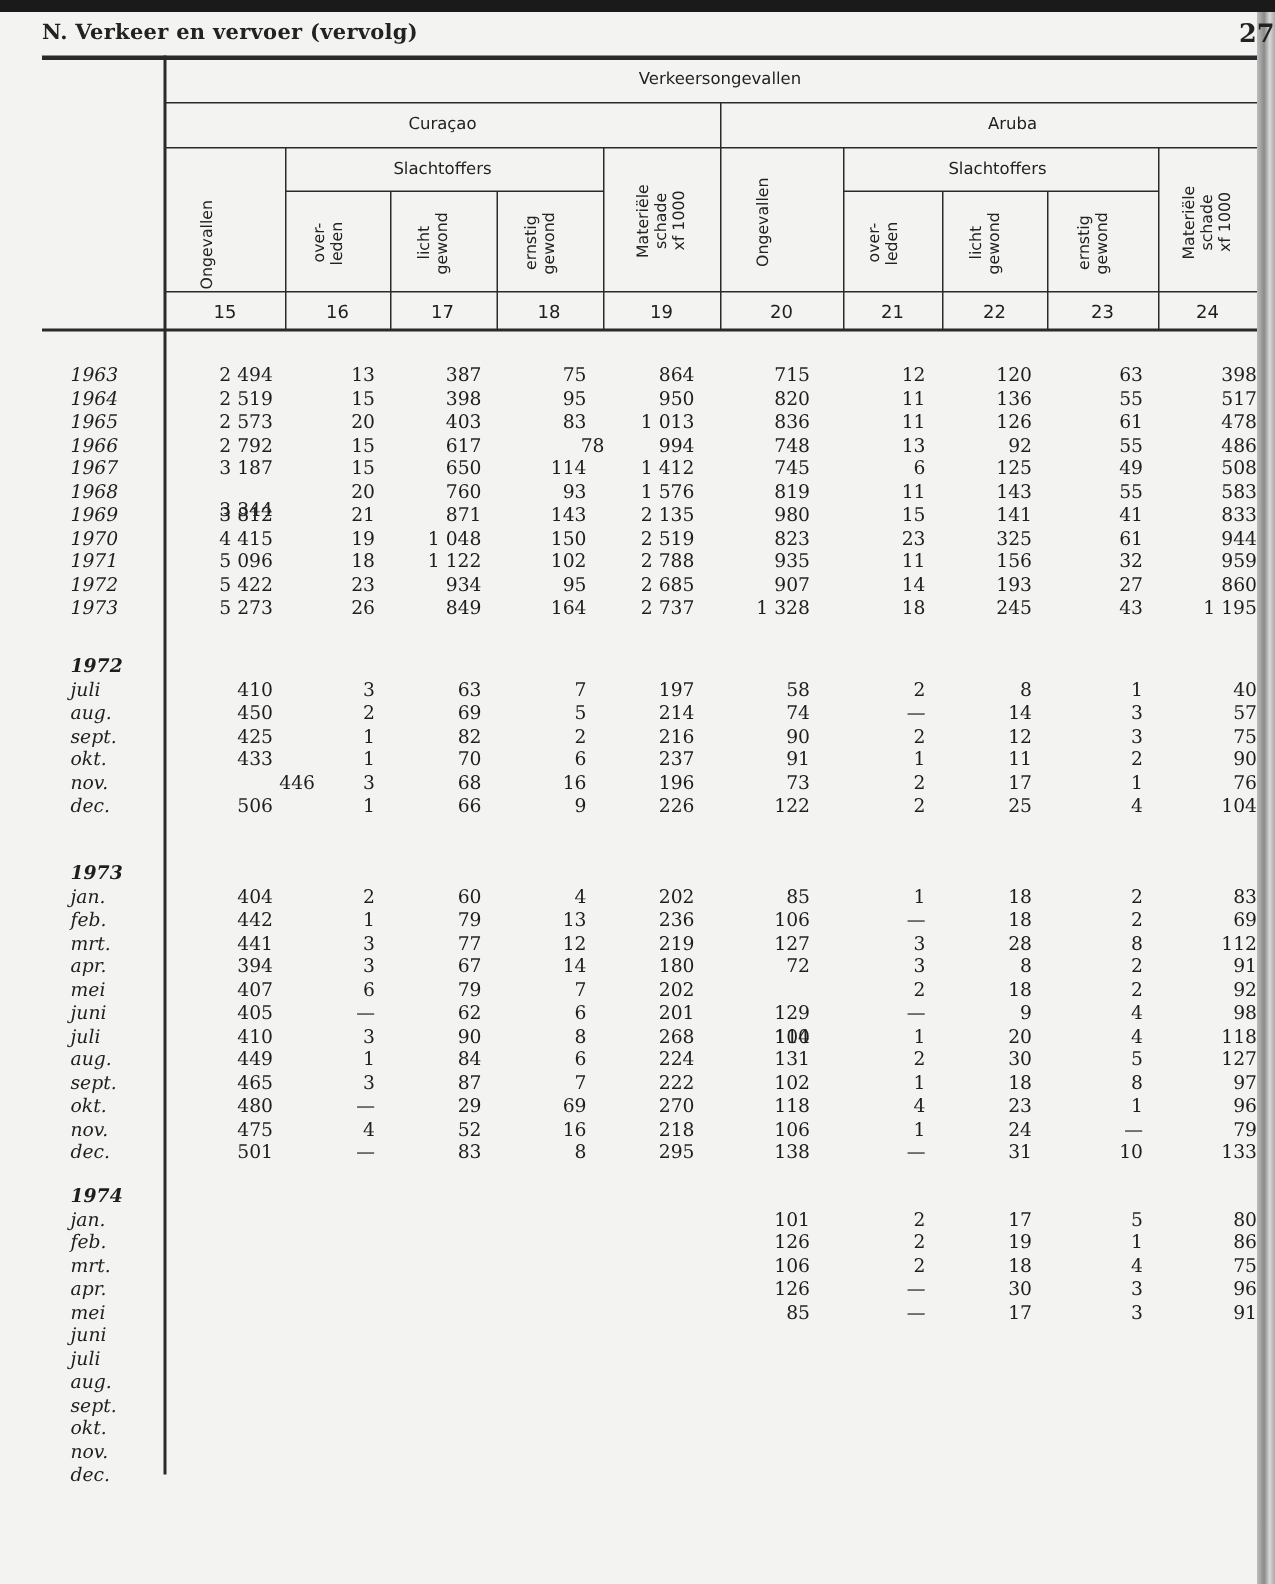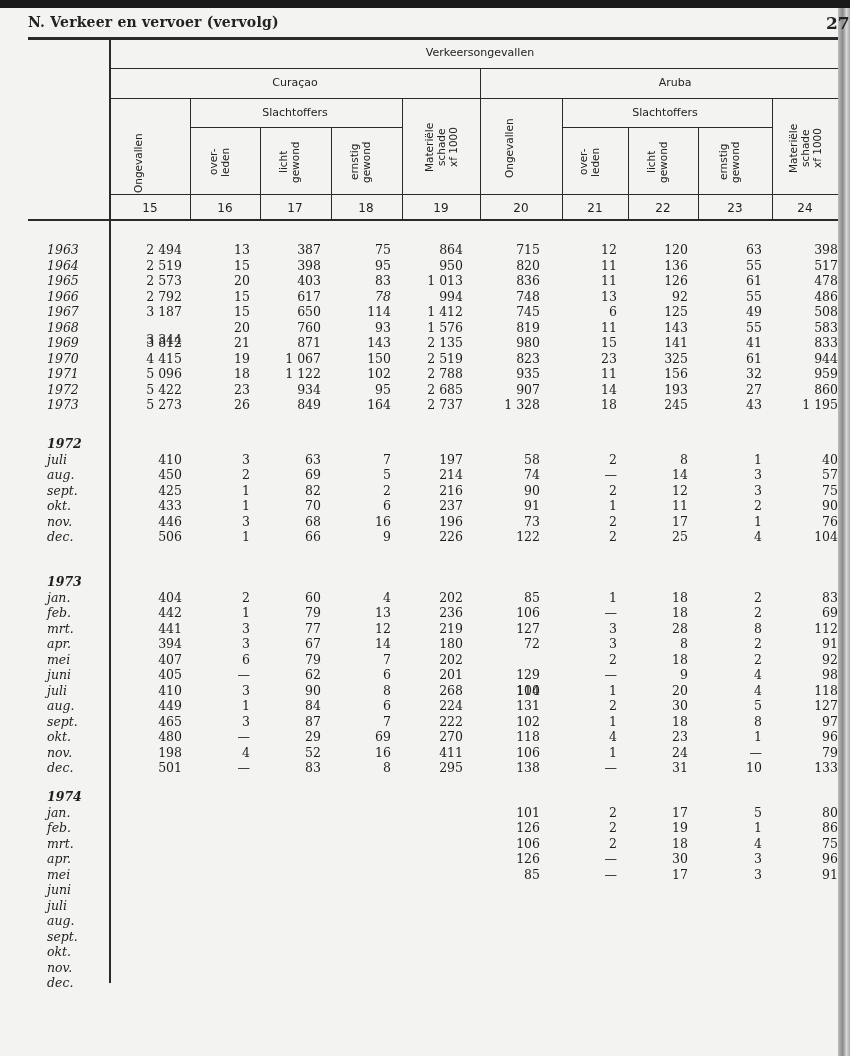--- a/index.html
+++ b/index.html
@@ -128,21 +128,21 @@
       <div class="num" style="top: 273px; right: 233px;">11</div>
       <div class="num" style="top: 273px; right: 162px;">126</div>
       <div class="num" style="top: 273px; right: 88px;">61</div>
       <div class="num" style="top: 273px; right: 12px;">478</div>
     </div>
     <div>
       <div class="label" style="top: 288.5px;">1966</div>
       <div class="num" style="top: 288.5px; right: 668px;">2 792</div>
       <div class="num" style="top: 288.5px; right: 600px;">15</div>
       <div class="num" style="top: 288.5px; right: 529px;">617</div>
-      <div class="num" style="top: 288.5px; right: 459px; font-style: italic;">78</div>
+      <div class="num" style="top: 288.5px; right: 447px;">78</div>
       <div class="num" style="top: 288.5px; right: 387px;">994</div>
       <div class="num" style="top: 288.5px; right: 310px;">748</div>
       <div class="num" style="top: 288.5px; right: 233px;">13</div>
       <div class="num" style="top: 288.5px; right: 162px;">92</div>
       <div class="num" style="top: 288.5px; right: 88px;">55</div>
       <div class="num" style="top: 288.5px; right: 12px;">486</div>
     </div>
     <div>
       <div class="label" style="top: 304px;">1967</div>
       <div class="num" style="top: 304px; right: 668px;">3 187</div>
@@ -179,21 +179,21 @@
       <div class="num" style="top: 335px; right: 310px;">980</div>
       <div class="num" style="top: 335px; right: 233px;">15</div>
       <div class="num" style="top: 335px; right: 162px;">141</div>
       <div class="num" style="top: 335px; right: 88px;">41</div>
       <div class="num" style="top: 335px; right: 12px;">833</div>
     </div>
     <div>
       <div class="label" style="top: 350.5px;">1970</div>
       <div class="num" style="top: 350.5px; right: 668px;">4 415</div>
       <div class="num" style="top: 350.5px; right: 600px;">19</div>
-      <div class="num" style="top: 350.5px; right: 529px;">1 067</div>
+      <div class="num" style="top: 350.5px; right: 529px;">1 048</div>
       <div class="num" style="top: 350.5px; right: 459px;">150</div>
       <div class="num" style="top: 350.5px; right: 387px;">2 519</div>
       <div class="num" style="top: 350.5px; right: 310px;">823</div>
       <div class="num" style="top: 350.5px; right: 233px;">23</div>
       <div class="num" style="top: 350.5px; right: 162px;">325</div>
       <div class="num" style="top: 350.5px; right: 88px;">61</div>
       <div class="num" style="top: 350.5px; right: 12px;">944</div>
     </div>
     <div>
       <div class="label" style="top: 366px;">1971</div>
@@ -282,21 +282,21 @@
       <div class="num" style="top: 498px; right: 459px;">6</div>
       <div class="num" style="top: 498px; right: 387px;">237</div>
       <div class="num" style="top: 498px; right: 310px;">91</div>
       <div class="num" style="top: 498px; right: 233px;">1</div>
       <div class="num" style="top: 498px; right: 162px;">11</div>
       <div class="num" style="top: 498px; right: 88px;">2</div>
       <div class="num" style="top: 498px; right: 12px;">90</div>
     </div>
     <div>
       <div class="label" style="top: 513.5px;">nov.</div>
-      <div class="num" style="top: 513.5px; right: 668px;">446</div>
+      <div class="num" style="top: 513.5px; right: 640px;">446</div>
       <div class="num" style="top: 513.5px; right: 600px;">3</div>
       <div class="num" style="top: 513.5px; right: 529px;">68</div>
       <div class="num" style="top: 513.5px; right: 459px;">16</div>
       <div class="num" style="top: 513.5px; right: 387px;">196</div>
       <div class="num" style="top: 513.5px; right: 310px;">73</div>
       <div class="num" style="top: 513.5px; right: 233px;">2</div>
       <div class="num" style="top: 513.5px; right: 162px;">17</div>
       <div class="num" style="top: 513.5px; right: 88px;">1</div>
       <div class="num" style="top: 513.5px; right: 12px;">76</div>
     </div>
@@ -439,25 +439,25 @@
       <div class="num" style="top: 729px; right: 459px;">69</div>
       <div class="num" style="top: 729px; right: 387px;">270</div>
       <div class="num" style="top: 729px; right: 310px;">118</div>
       <div class="num" style="top: 729px; right: 233px;">4</div>
       <div class="num" style="top: 729px; right: 162px;">23</div>
       <div class="num" style="top: 729px; right: 88px;">1</div>
       <div class="num" style="top: 729px; right: 12px;">96</div>
     </div>
     <div>
       <div class="label" style="top: 744.5px;">nov.</div>
-      <div class="num" style="top: 744.5px; right: 668px;">198</div>
+      <div class="num" style="top: 744.5px; right: 668px;">475</div>
       <div class="num" style="top: 744.5px; right: 600px;">4</div>
       <div class="num" style="top: 744.5px; right: 529px;">52</div>
       <div class="num" style="top: 744.5px; right: 459px;">16</div>
-      <div class="num" style="top: 744.5px; right: 387px;">411</div>
+      <div class="num" style="top: 744.5px; right: 387px;">218</div>
       <div class="num" style="top: 744.5px; right: 310px;">106</div>
       <div class="num" style="top: 744.5px; right: 233px;">1</div>
       <div class="num" style="top: 744.5px; right: 162px;">24</div>
       <div class="num" style="top: 744.5px; right: 88px;">—</div>
       <div class="num" style="top: 744.5px; right: 12px;">79</div>
     </div>
     <div>
       <div class="label" style="top: 760px;">dec.</div>
       <div class="num" style="top: 760px; right: 668px;">501</div>
       <div class="num" style="top: 760px; right: 600px;">—</div>

